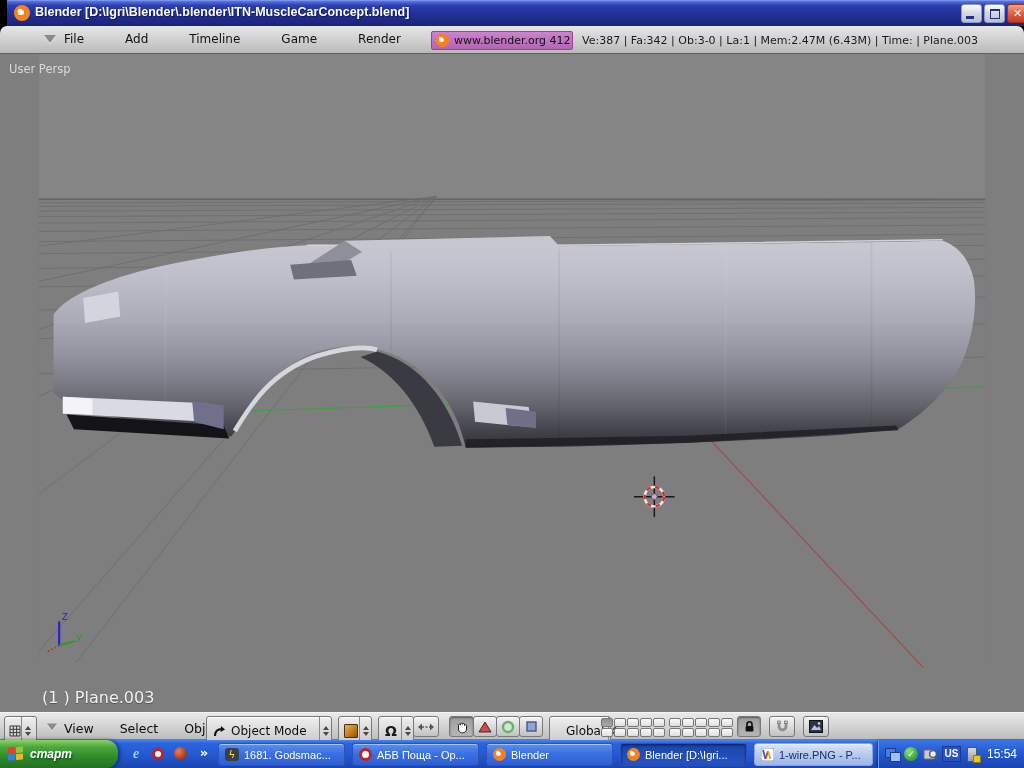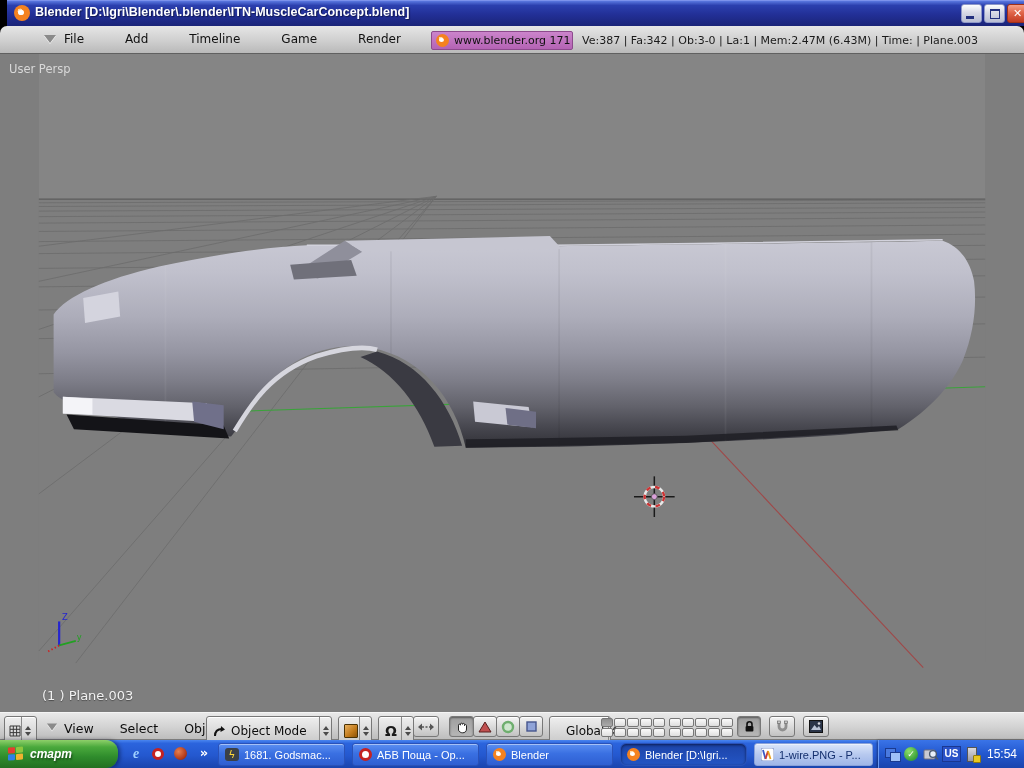--- a/index.html
+++ b/index.html
@@ -36,21 +36,21 @@
   #badge{position:absolute;left:431px;top:31px;width:142px;height:19px;border-radius:2px;
     background:linear-gradient(180deg,#cb84cb,#b463b4);border:1px solid #8d4a8d;box-sizing:border-box;
     display:flex;align-items:center;gap:5px;padding:0 4px;font-size:11px;color:#111;white-space:nowrap;}
   #badge .blender-ico{width:13px;height:13px;flex:0 0 13px;}
   #stats{position:absolute;left:582px;top:34px;font-size:11px;color:#1a1a1a;white-space:nowrap;}
 
   
   #viewport{left:0;top:54px;width:1024px;height:658px;background:#7e7e7e;}
   #vp-svg{position:absolute;left:0;top:0;}
   #view-label{left:9px;top:8px;color:#d8d8d8;font-size:11.5px;}
-  #objname-label{left:42px;top:634px;color:#f2f2f2;font-size:13px;text-shadow:0 1px 1px rgba(0,0,0,.4);}
+  #objname-label{left:42px;top:634px;color:#f2f2f2;font-size:16px;text-shadow:0 1px 1px rgba(0,0,0,.4);}
 
   
   #header3d{left:0;top:712px;width:1024px;height:28px;
     background:linear-gradient(180deg,#e9e9e9,#d2d2d2 55%,#bdbdbd);
     border-top:1px solid #f4f4f4;border-bottom:1px solid #7c7c7c;box-sizing:border-box;}
   .hbtn{position:absolute;top:3px;height:21px;border-radius:3px;border:1px solid #787878;box-sizing:border-box;
     background:linear-gradient(180deg,#f4f4f4,#d6d6d6 60%,#c2c2c2);box-shadow:inset 0 1px 0 #fff;
     display:flex;align-items:center;justify-content:center;}
   .hbtn.pressed{background:linear-gradient(180deg,#9e9e9e,#b6b6b6);box-shadow:inset 0 1px 2px rgba(0,0,0,.45);}
   .combo{position:absolute;top:3px;height:30px;border-radius:3px;border:1px solid #787878;box-sizing:border-box;
@@ -78,21 +78,21 @@
     box-shadow:2px 0 4px rgba(0,0,20,.45);display:flex;align-items:center;gap:6px;padding-left:8px;box-sizing:border-box;}
   #startbtn .label{color:#fff;font-size:12px;font-weight:bold;font-style:italic;
     font-family:"Liberation Sans",sans-serif;text-shadow:1px 2px 2px #1c4f1c;}
   .winlogo{width:16px;height:14px;display:grid;grid-template-columns:7px 7px;grid-template-rows:6px 6px;
     gap:1px;transform:skewY(-4deg);}
   .winlogo i{border-radius:1px;}
   .taskbtn{position:absolute;top:3px;height:23px;width:127px;border-radius:3px;box-sizing:border-box;
     background:linear-gradient(180deg,#5c90f2,#3a70e2 45%,#2e5fd2);border:1px solid #2a52b8;
     box-shadow:inset 0 1px 0 rgba(255,255,255,.45);display:flex;align-items:center;gap:5px;padding:0 6px;
     color:#fff;font-size:11px;font-family:"Liberation Sans",sans-serif;white-space:nowrap;overflow:hidden;}
-  .taskbtn.active{background:linear-gradient(180deg,#1c44a8,#2455c4);box-shadow:inset 0 1px 3px rgba(0,0,20,.6);border-radius:6px;}
+  .taskbtn.active{background:linear-gradient(180deg,#1c44a8,#2455c4);box-shadow:inset 0 1px 3px rgba(0,0,20,.6);}
   .taskbtn.pale{background:linear-gradient(180deg,#dbe6fa,#b7c9ef 50%,#9fb6e8);color:#15306e;border-color:#8aa2d8;}
   .ql-ico{position:absolute;top:6px;width:16px;height:16px;text-align:center;line-height:16px;}
   #tray{position:absolute;right:0;top:0;width:146px;height:28px;
     background:linear-gradient(180deg,#3a74e8 0%,#2257ce 50%,#1a44ad 100%);
     border-left:1px solid #6a9af4;box-shadow:-1px 0 2px rgba(0,0,20,.4);
     display:flex;align-items:center;gap:3px;padding-left:6px;box-sizing:border-box;}
   #clock{color:#fff;font-size:12px;margin-left:4px;font-family:"Liberation Sans",sans-serif;}
   .lang{width:19px;height:16px;background:#2a52c8;color:#fff;font-size:10px;font-weight:bold;
     text-align:center;line-height:16px;font-family:"Liberation Sans",sans-serif;box-shadow:inset 0 0 0 1px #1a3790;}
   .tray-ico{width:16px;height:16px;position:relative;}
@@ -124,21 +124,21 @@
       <span class="menu-item">Timeline</span>
       <span class="menu-item">Game</span>
       <span class="menu-item">Render</span>
       <span class="menu-item">Help</span>
     </div>
   </div>
   <div id="badge" class="abs">
     <span class="blender-ico">
         <i></i>
       </span>
-    <span>www.blender.org 171</span>
+    <span>www.blender.org 412</span>
   </div>
   <div id="stats" class="abs">Ve:387 | Fa:342 | Ob:3-0 | La:1 | Mem:2.47M (6.43M) | Time: | Plane.003</div>
 
   <div id="viewport" class="abs">
     <svg id="vp-svg" width="1024" height="658" viewBox="0 54 1024 712">
       <defs>
         <linearGradient id="carGrad" gradientUnits="userSpaceOnUse" x1="0" y1="250" x2="0" y2="482">
           <stop offset="0" stop-color="#cacad5"></stop>
             <stop offset=".18" stop-color="#c0c0cc"></stop>
           <stop offset=".38" stop-color="#adadba"></stop>

